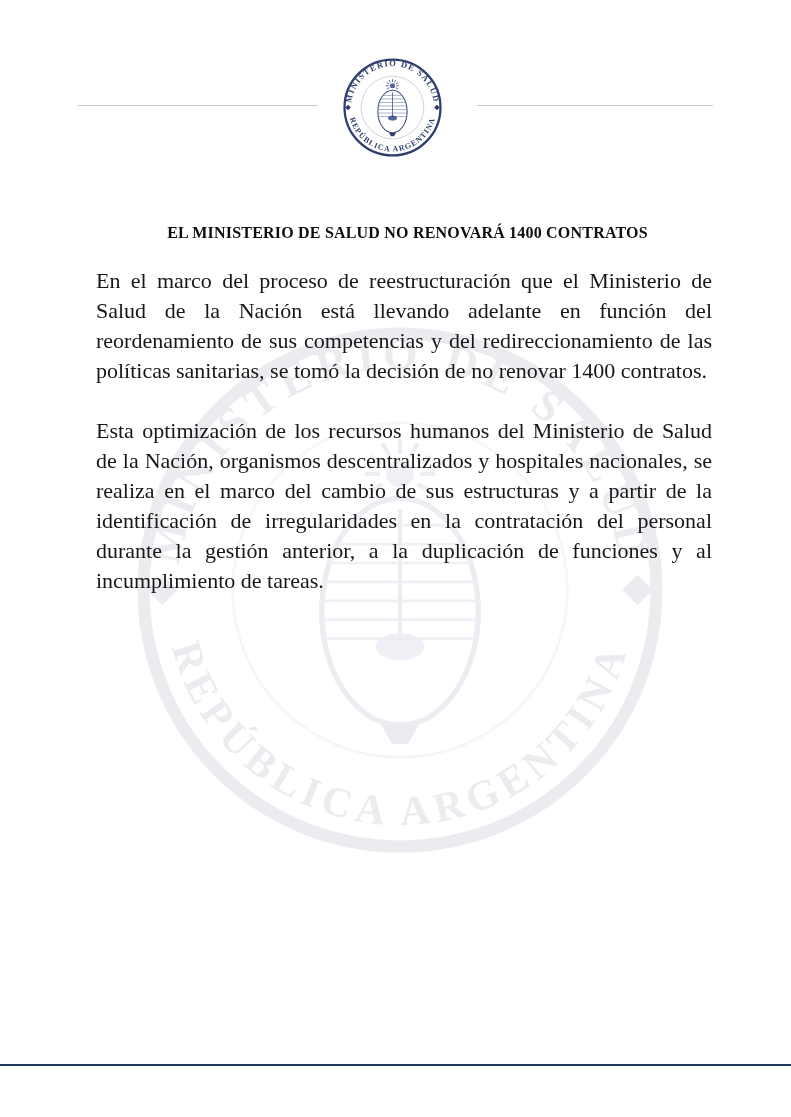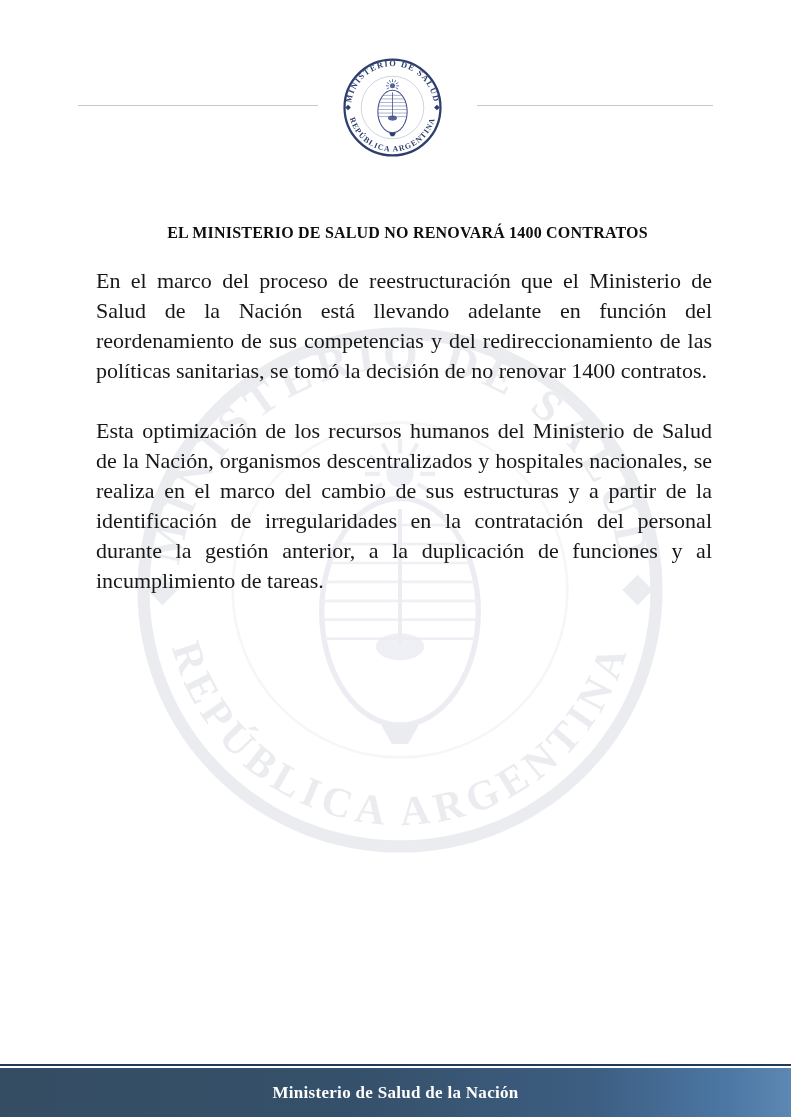--- a/index.html
+++ b/index.html
@@ -192,17 +192,14 @@
   </div>
 
   <h1 class="doc-title">EL MINISTERIO DE SALUD NO RENOVARÁ 1400 CONTRATOS</h1>
 
   <main class="body-text">
     <p>En el marco del proceso de reestructuración que el Ministerio de Salud de la Nación está llevando adelante en función del reordenamiento de sus competencias y del redireccionamiento de las políticas sanitarias, se tomó la decisión de no renovar 1400 contratos.</p>
     <p>Esta optimización de los recursos humanos del Ministerio de Salud de la Nación, organismos descentralizados y hospitales nacionales, se realiza en el marco del cambio de sus estructuras y a partir de la identificación de irregularidades en la contratación del personal durante la gestión anterior, a la duplicación de funciones y al incumplimiento de tareas.</p>
   </main>
 
   <div class="footer-line"></div>
-  <footer class="footer-band">
-    <span>Ministerio de Salud de la Nación</span>
-  </footer>
 
 </div>
 
 </body></html>

